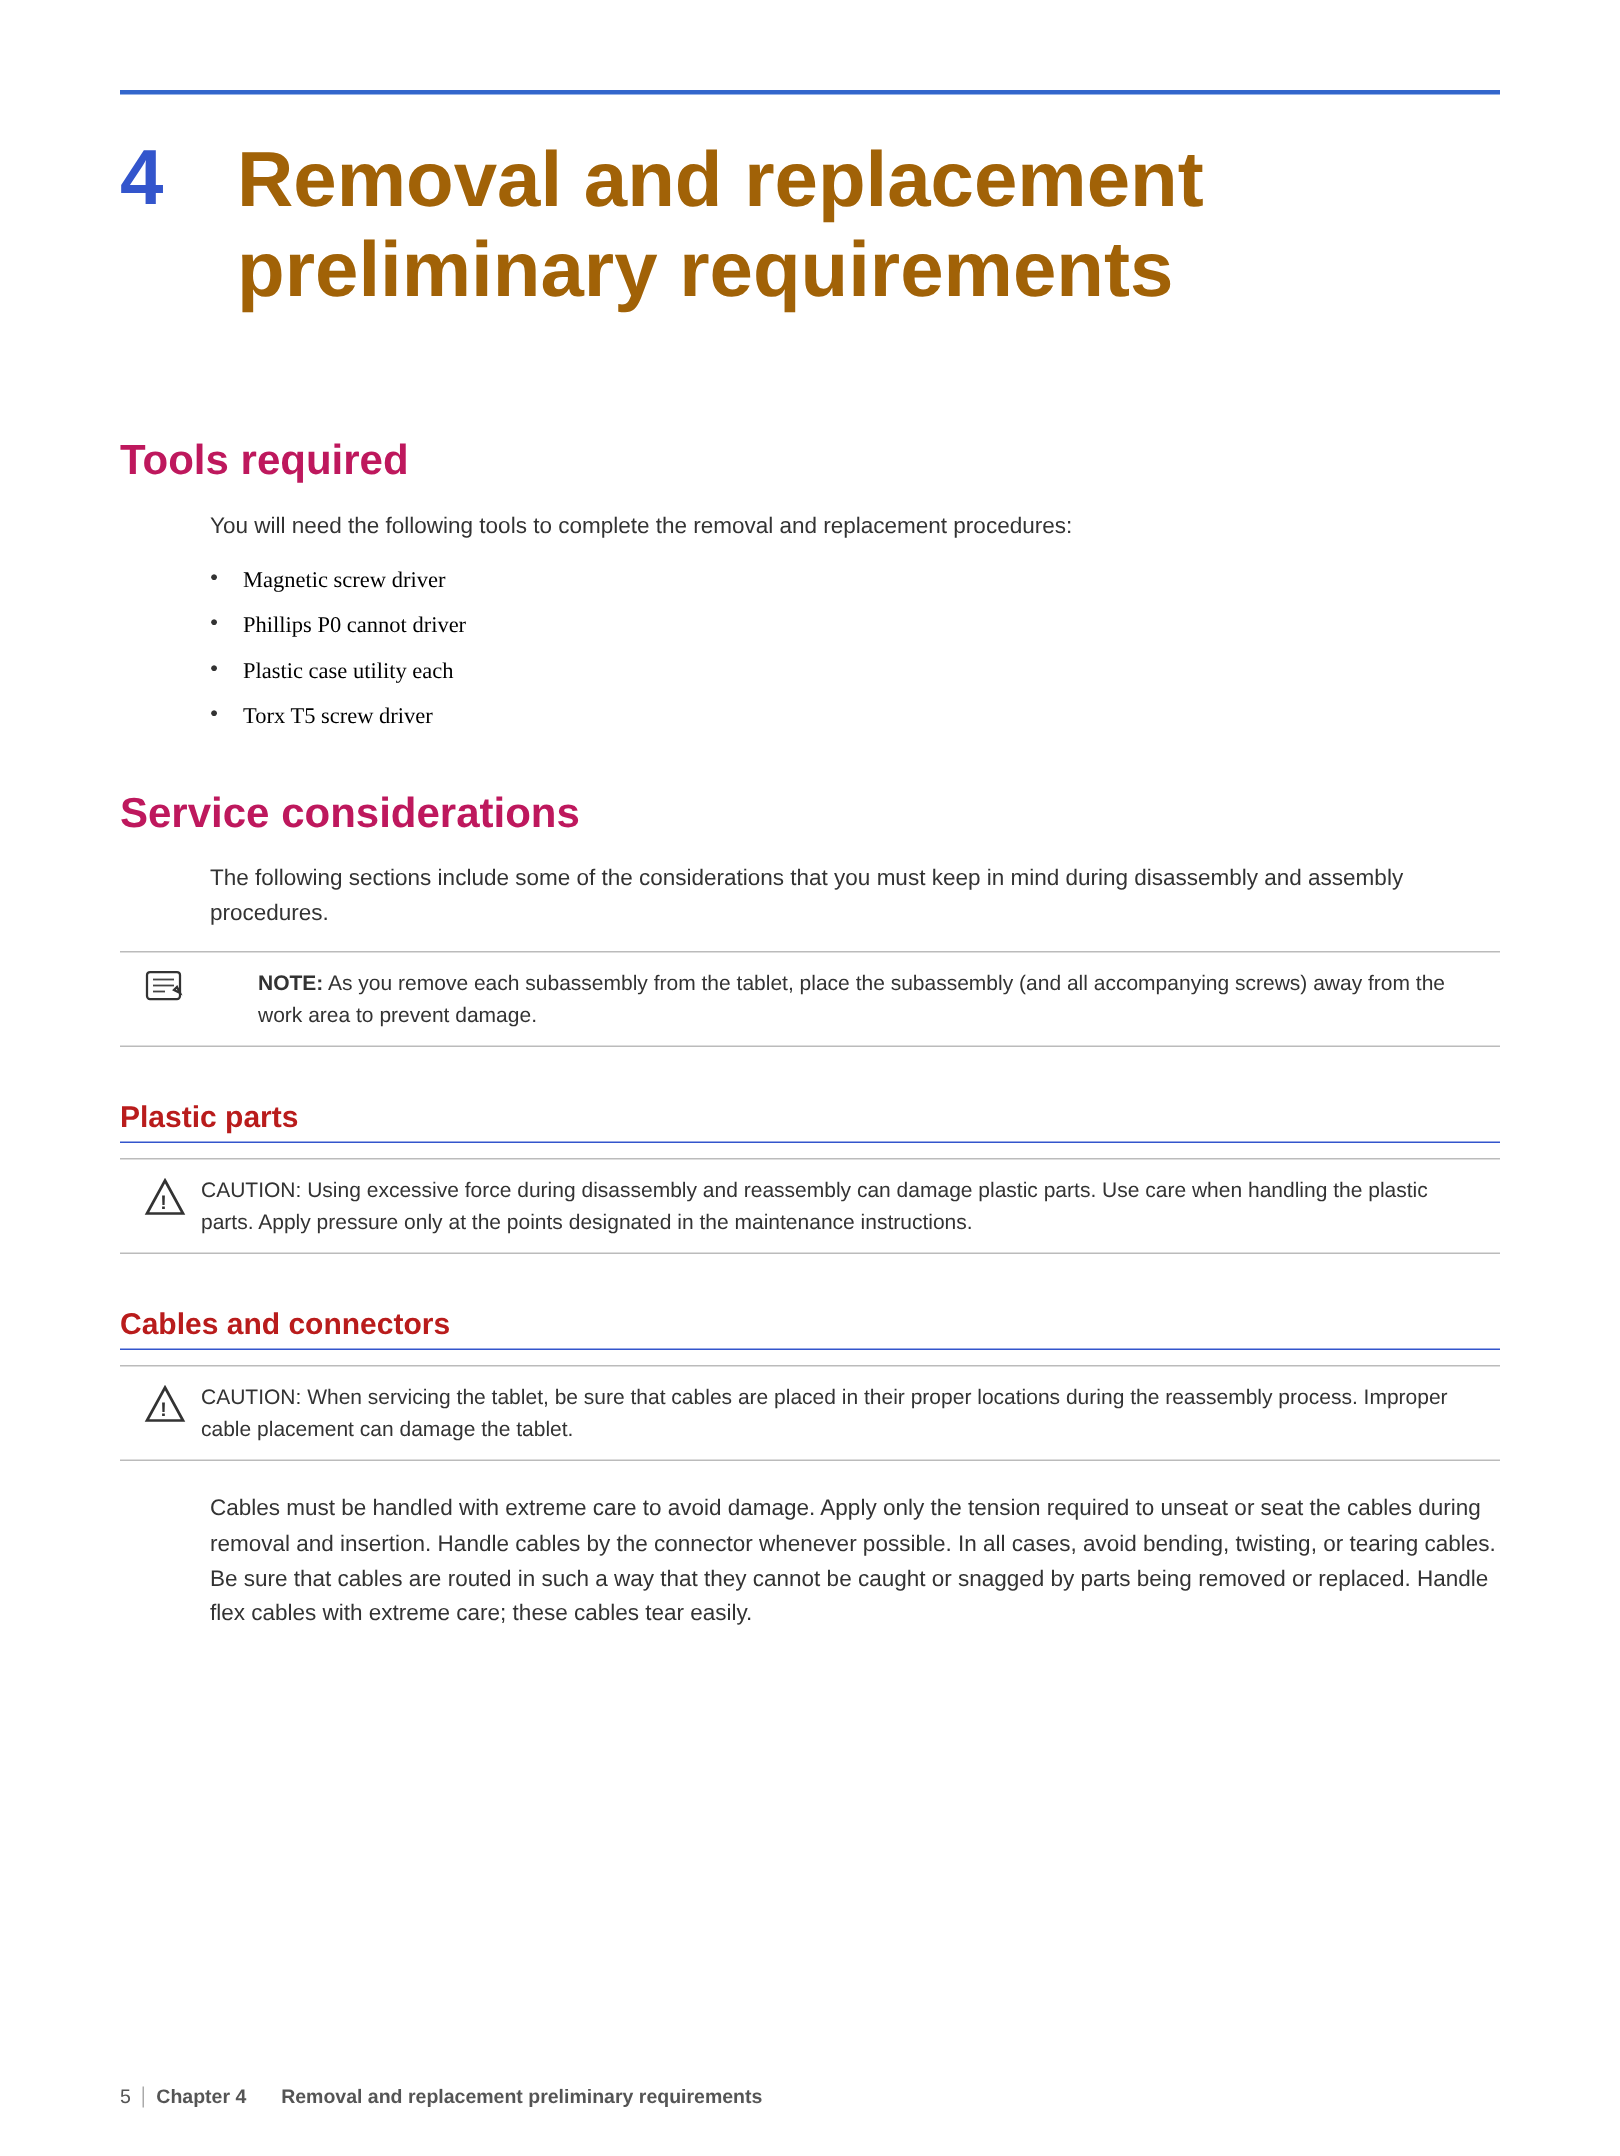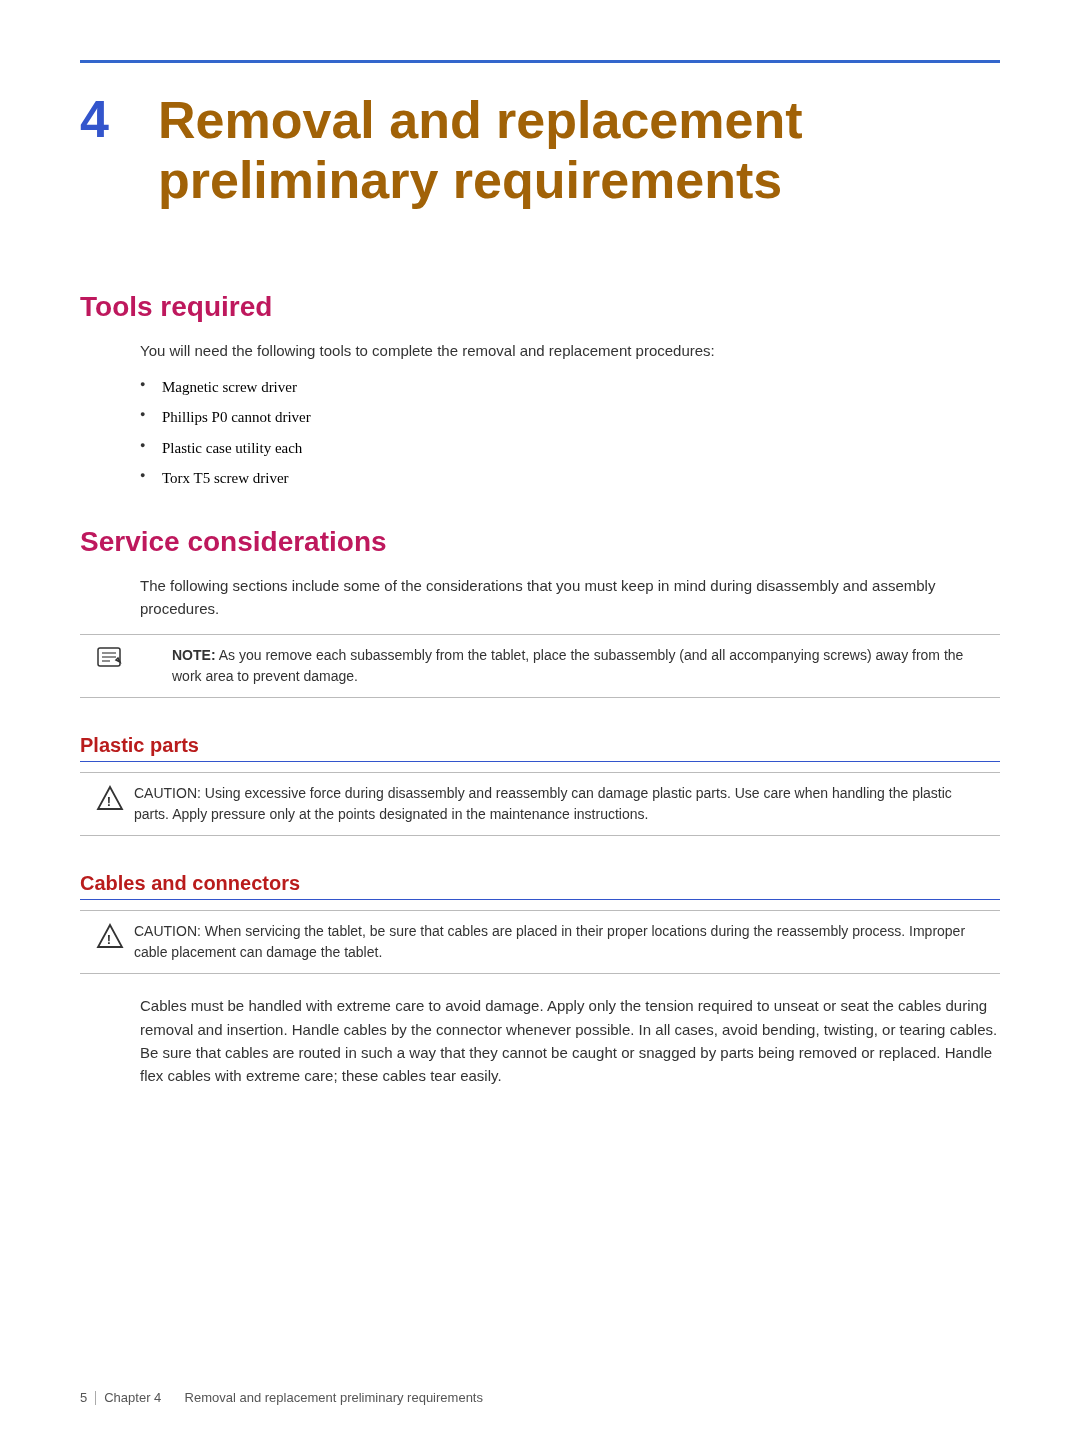--- a/index.html
+++ b/index.html
@@ -190,21 +190,21 @@
       font-weight: 400;
     }
 
     .footer-separator {
       width: 1px;
       height: 14px;
       background: #aaaaaa;
     }
 
     .footer-chapter {
-      font-weight: 400;
+      font-weight: 700;
     }
 
     
     .note-svg rect, .note-svg path {
       fill: none;
       stroke: #333;
       stroke-width: 1.5;
     }
 
     

